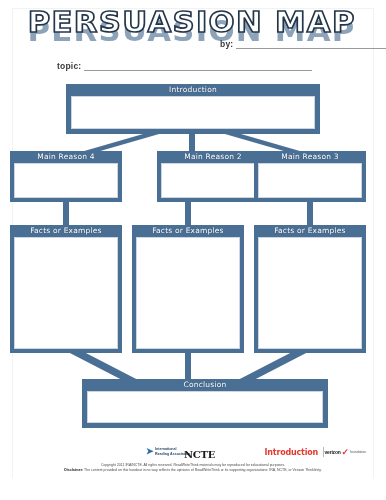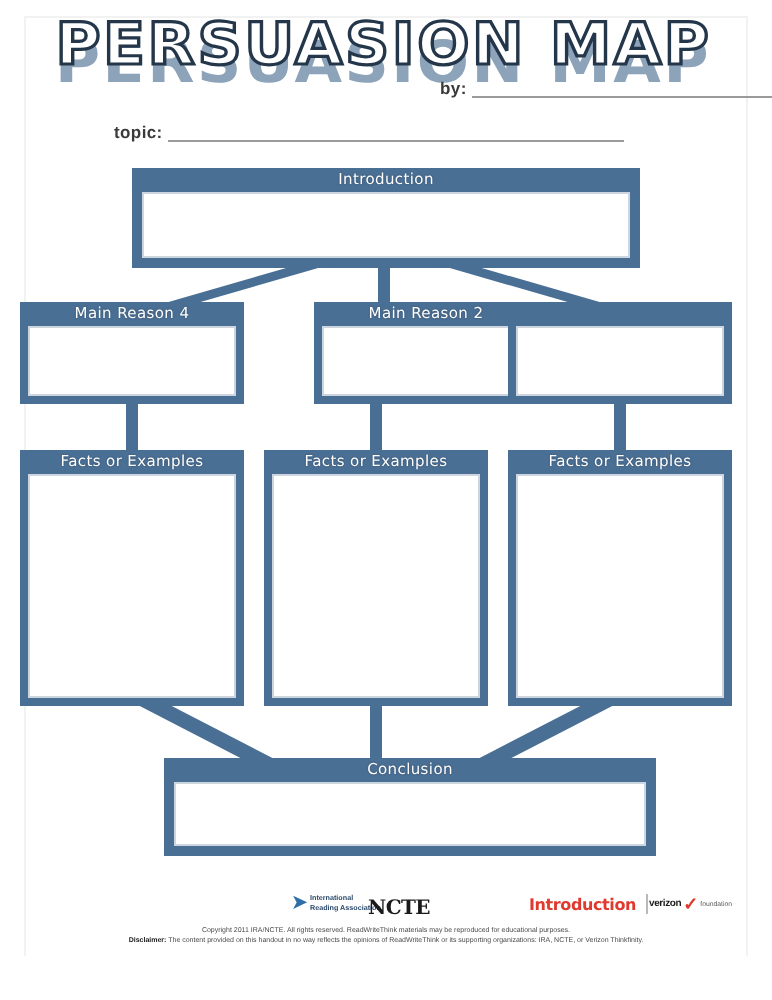--- a/index.html
+++ b/index.html
@@ -298,20 +298,21 @@
     <div class="hdr">Main Reason 4</div>
     <div class="well" style="left:4px; right:4px; top:12px; bottom:4px;"></div>
   </div>
 
   <div class="gbox" style="left:132px; top:151px; width:112px; height:51px;margin-left:25px;">
     <div class="hdr">Main Reason 2</div>
     <div class="well" style="left:4px; right:4px; top:12px; bottom:4px;"></div>
   </div>
 
   <div class="gbox" style="left:254px; top:151px; width:112px; height:51px;">
+    <div class="hdr">Main Reason 3</div>
     <div class="well" style="left:4px; right:4px; top:12px; bottom:4px;"></div>
   </div>
 
   <svg class="conn-poly" style="left:0; top:200px; width:386px; height:28px;" viewBox="0 0 386 28">
     <rect x="63" y="0" width="6" height="28" fill="#4a6f94"></rect>
     <rect x="185" y="0" width="6" height="28" fill="#4a6f94"></rect>
     <rect x="307" y="0" width="6" height="28" fill="#4a6f94"></rect>
   </svg>
 
   <div class="gbox" style="left:10px; top:225px; width:112px; height:128px;">

